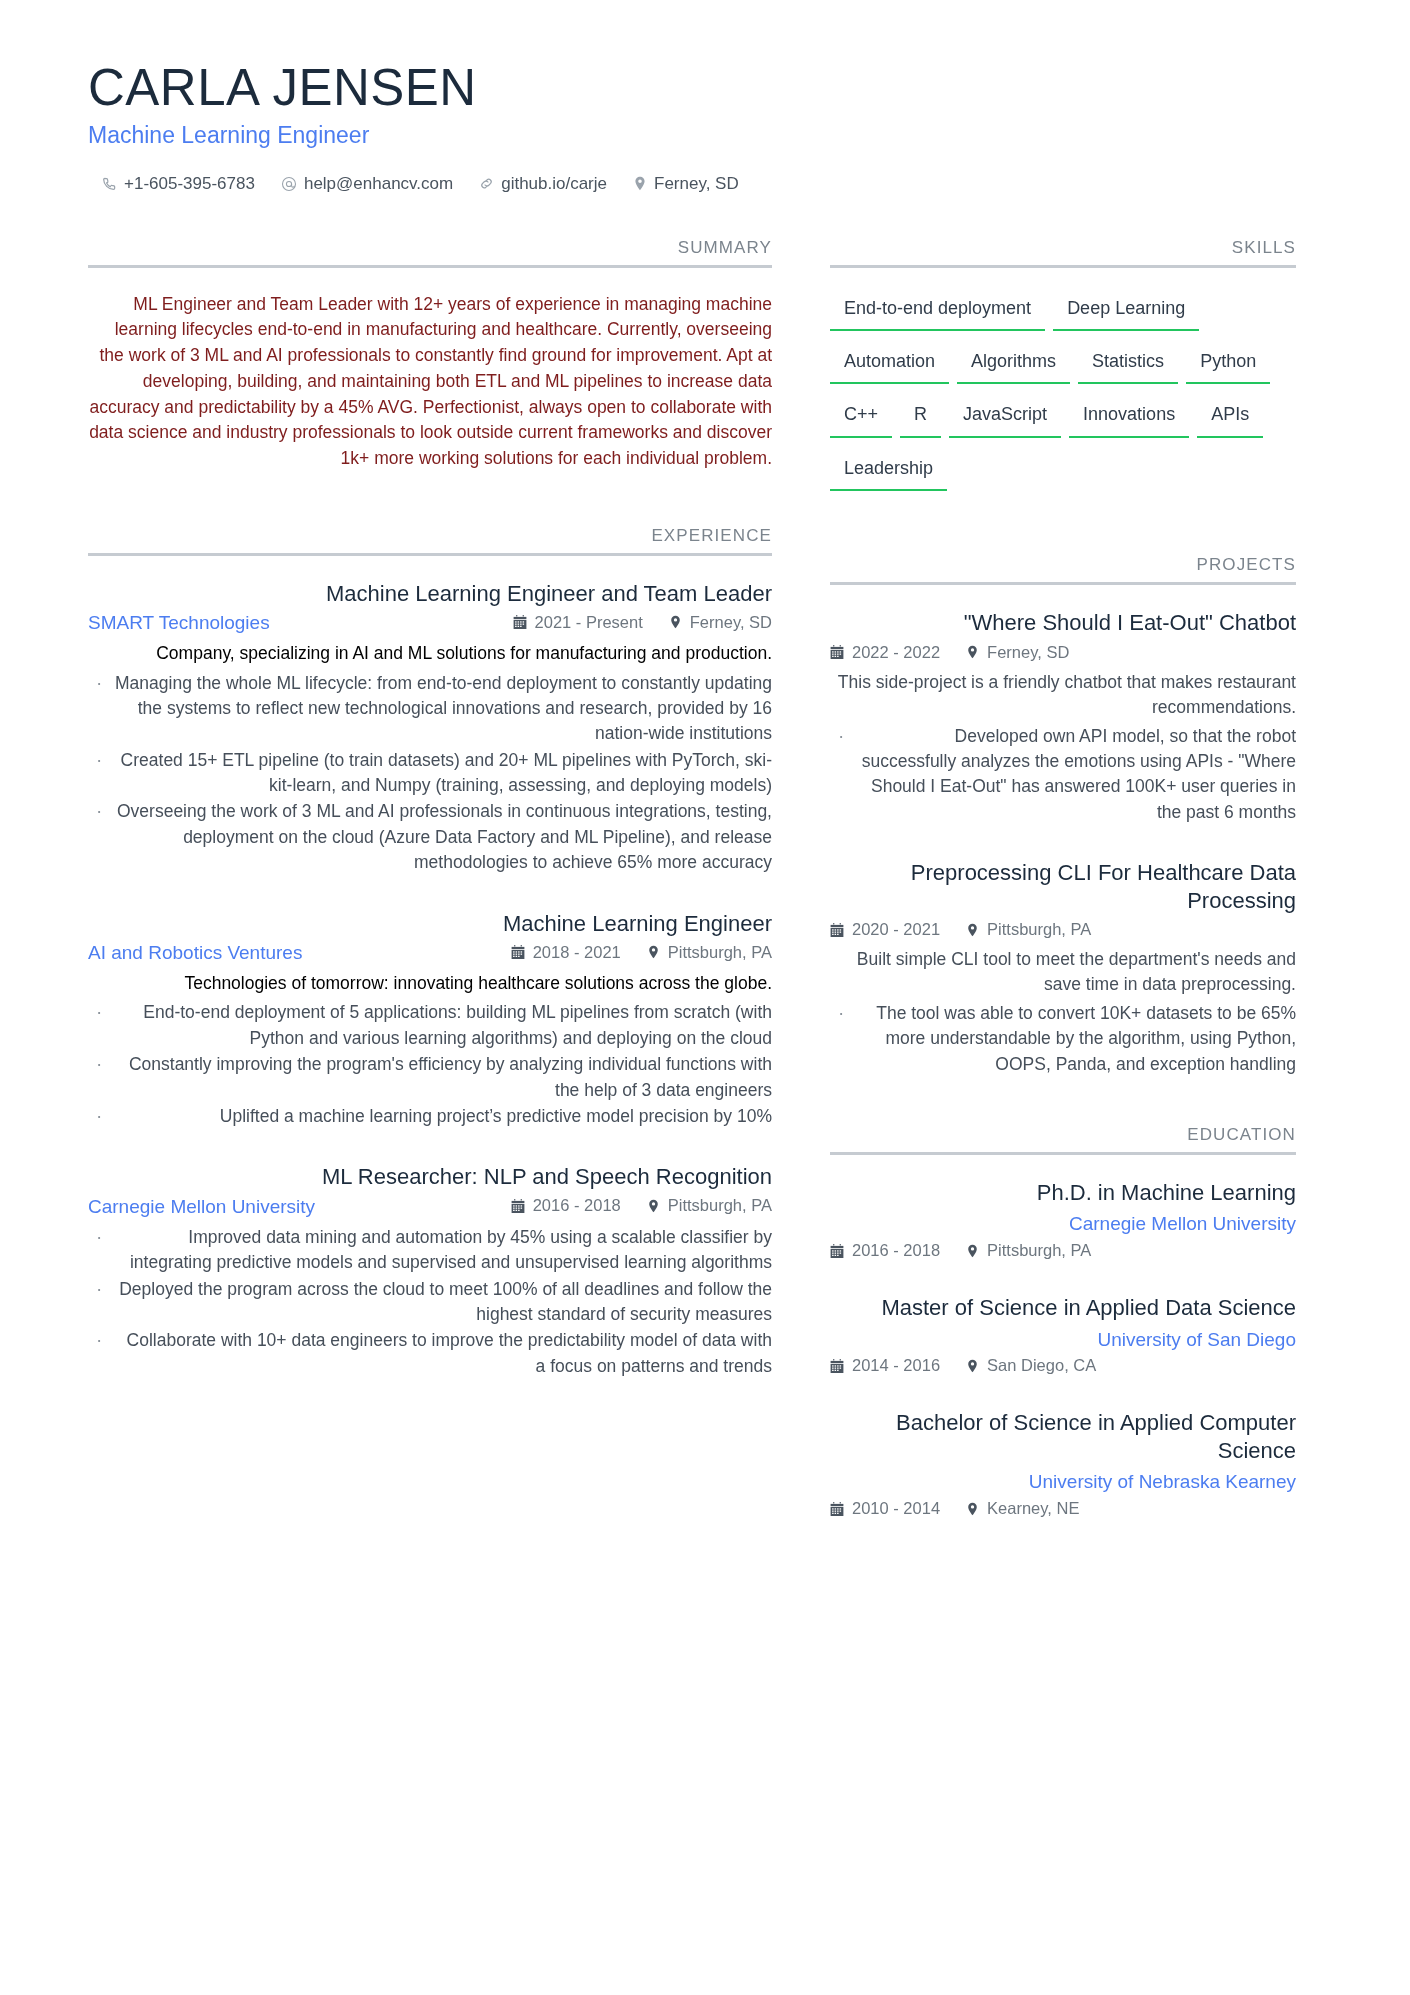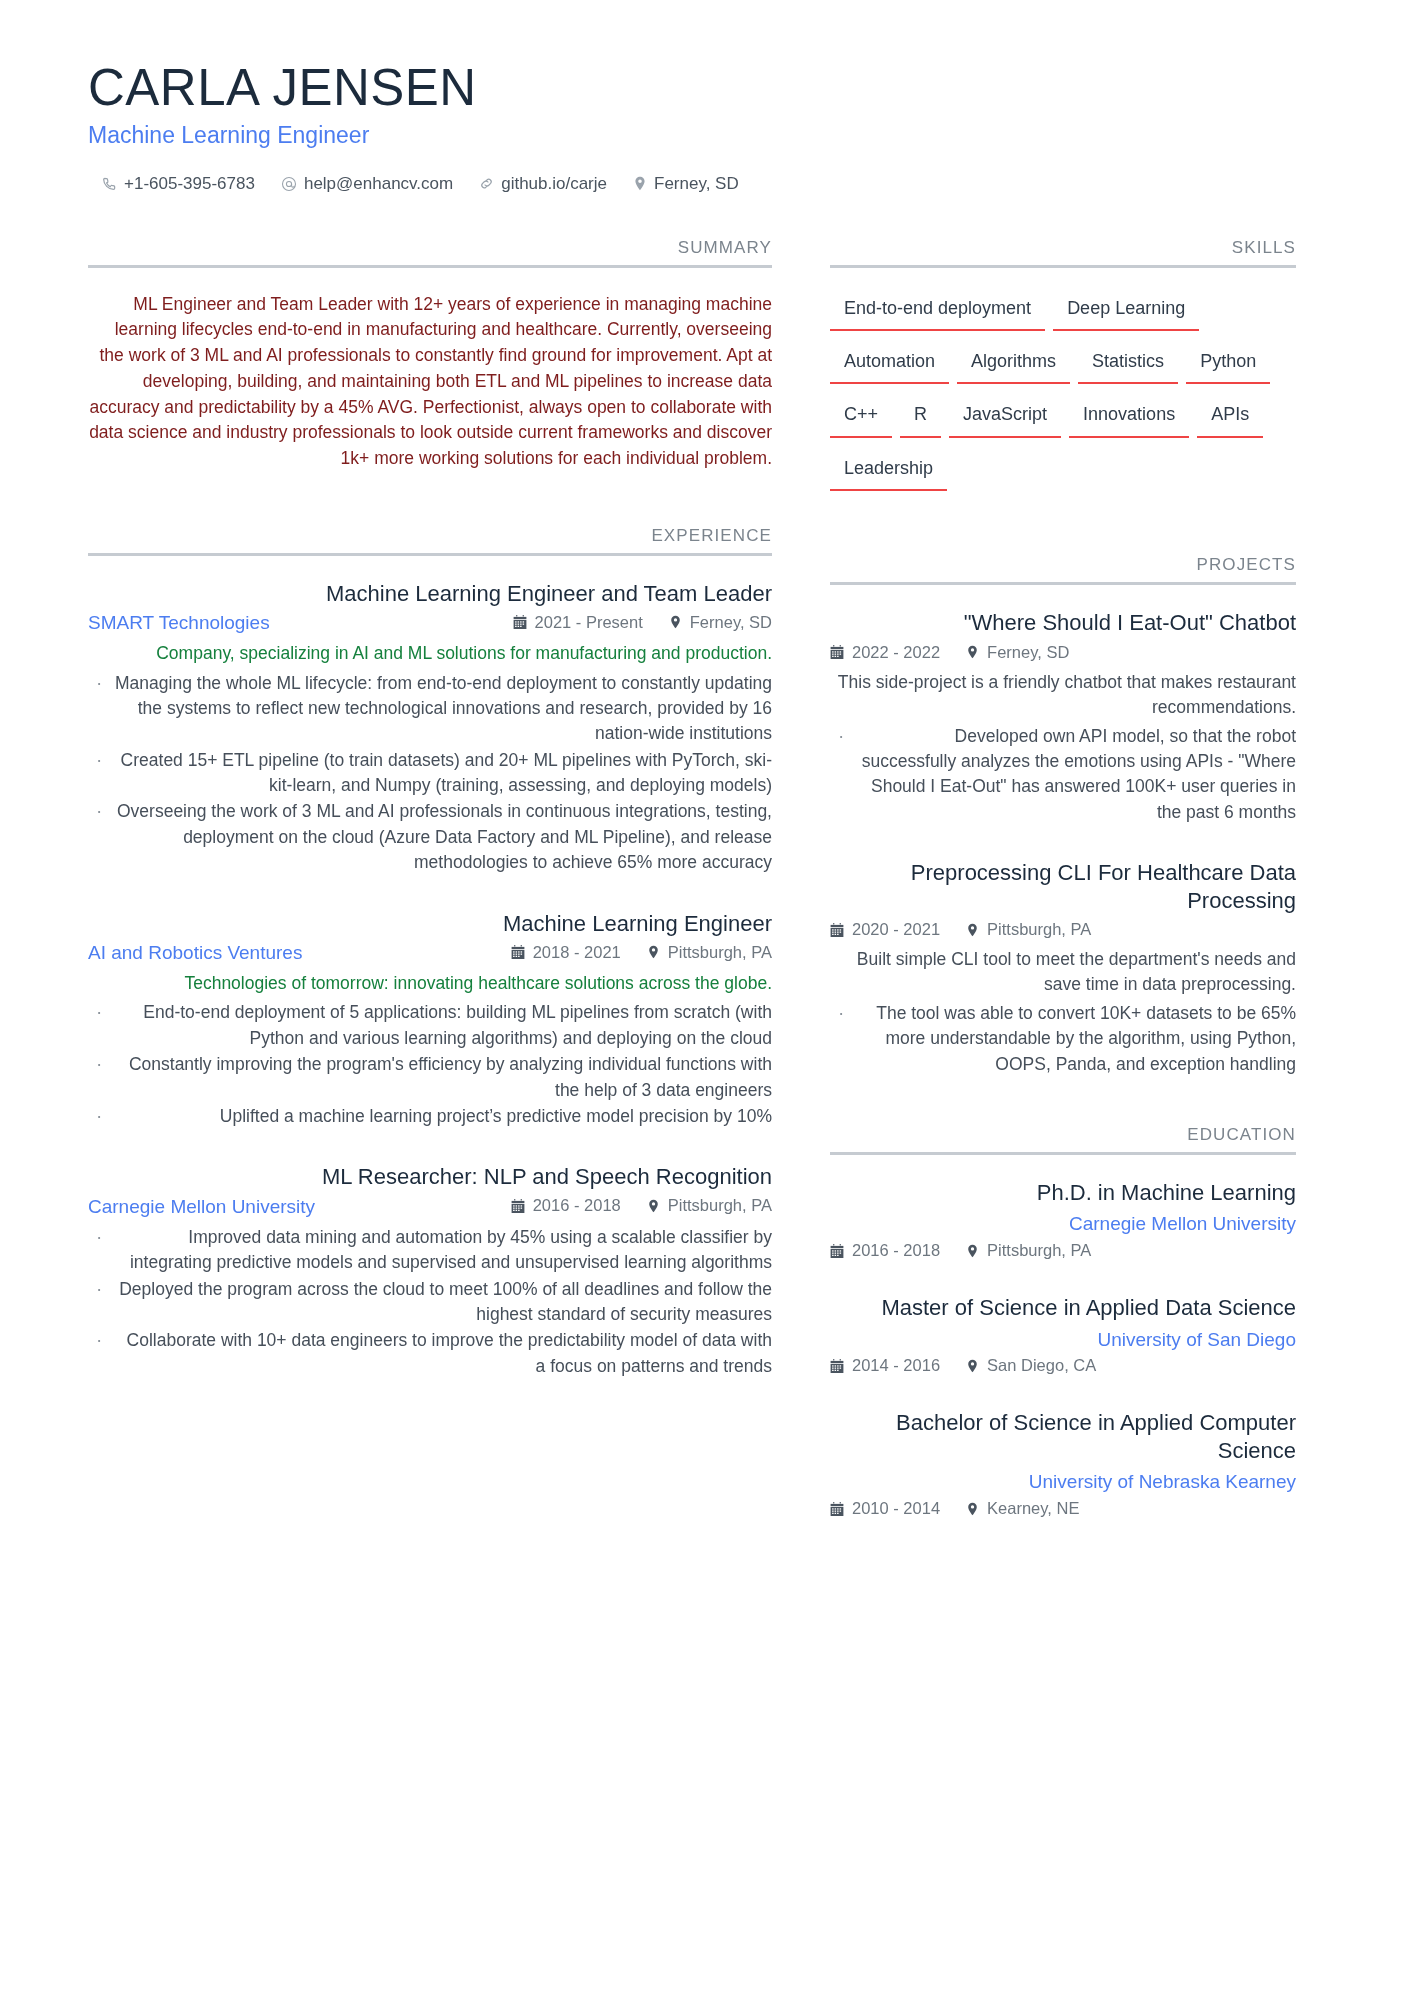--- a/index.html
+++ b/index.html
@@ -107,21 +107,21 @@
     font-size: 16.5px;
     color: #6d767f;
   }
   .meta-chip { display: flex; align-items: center; gap: 8px; white-space: nowrap; }
   .meta-chip .ico { display: inline-flex; color: #4a545f; }
   .meta-chip .ico svg { display: block; }
 
   .entry-desc {
     font-size: 17.5px;
     line-height: 1.45;
-    color: #15803d;
+    color: #000000;
     margin-bottom: 4px;
     margin-left: 16px;
   }
   ul.bullets {
     list-style: none;
     margin: 0;
     padding: 0;
   }
   ul.bullets li {
     position: relative;
@@ -173,21 +173,21 @@
   
   .skills-wrap {
     display: flex;
     flex-wrap: wrap;
     gap: 0px 8px;
   }
   .skill-chip {
     font-size: 18px;
     color: #303c4a;
     padding: 5px 14px 9px 14px;
-    border-bottom: 2px solid #ef4444;
+    border-bottom: 2px solid #22c55e;
     margin-bottom: 14px;
     white-space: nowrap;
     line-height: 1.3;
   }
 
   .gap-lg { height: 46px; }
 </style>
 </head>
 <body>
 

